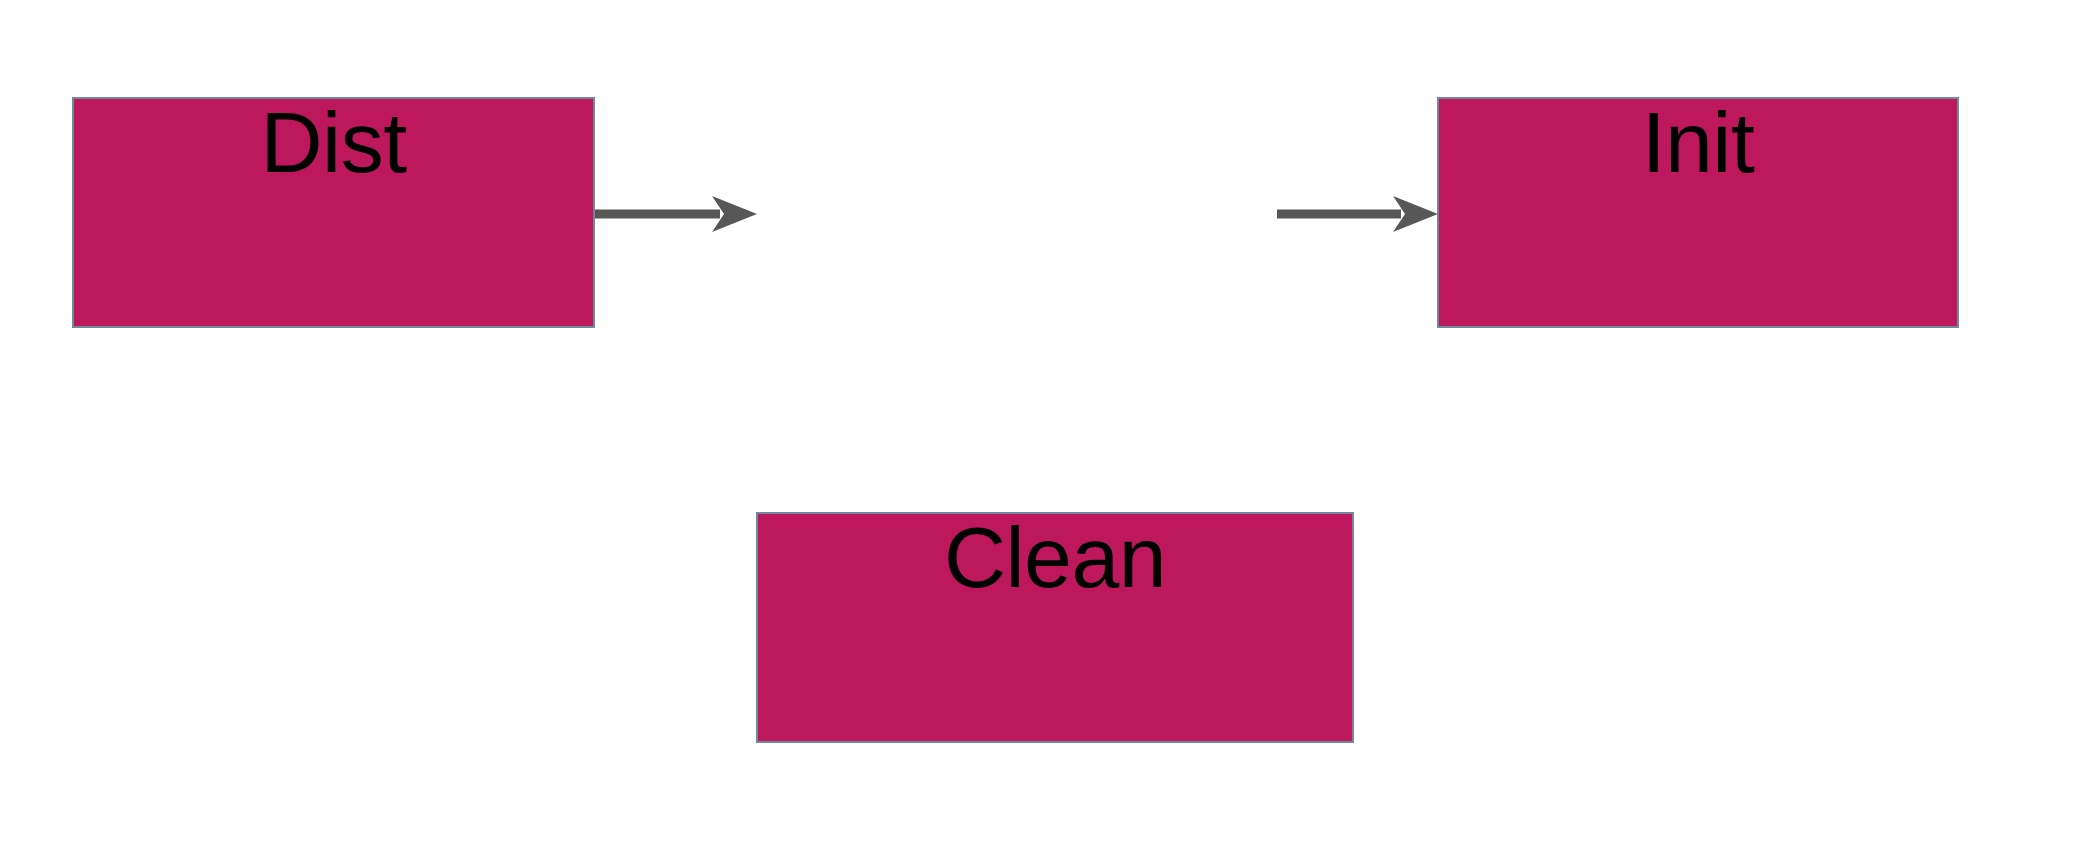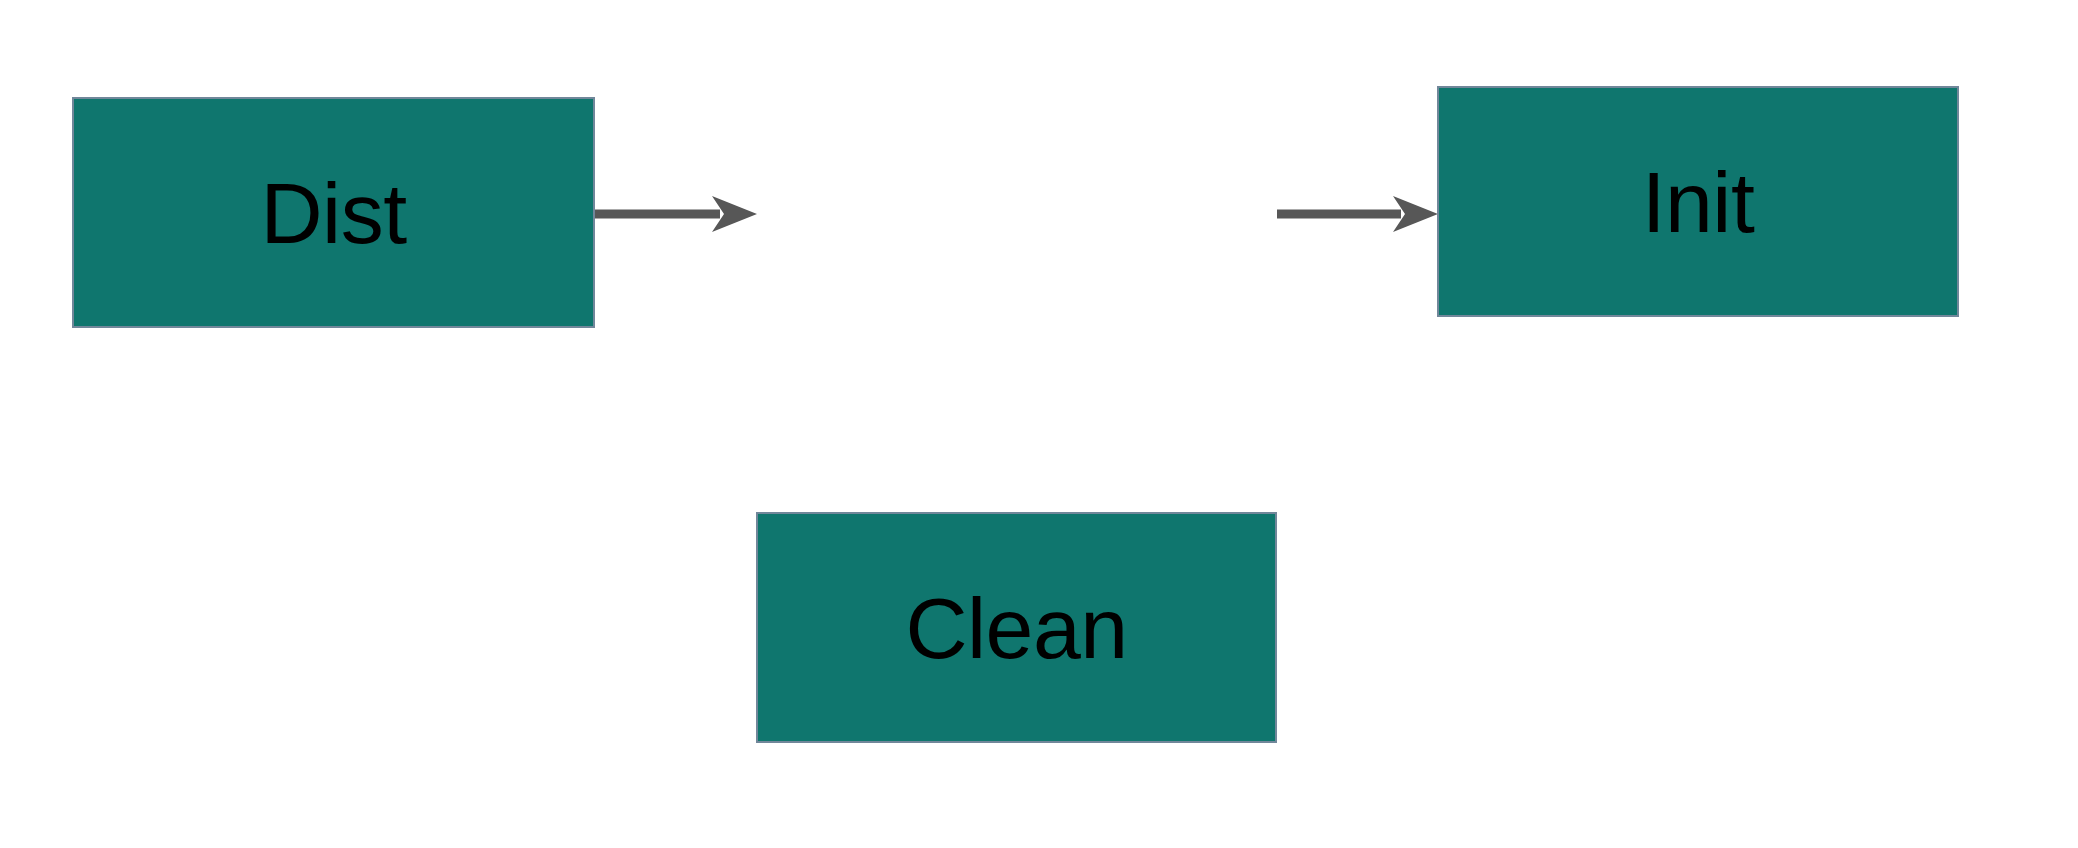--- a/index.html
+++ b/index.html
@@ -13,24 +13,23 @@
   #canvas {
     position: relative;
     width: 2078px;
     height: 848px;
     background: #ffffff;
     overflow: hidden;
   }
   .node {
     position: absolute;
     box-sizing: border-box;
-    background: #0f766e;
+    background: #be185d;
     border: 2px solid #71879a;
     display: flex;
-    align-items: center;
     justify-content: center;
   }
   .node-label {
     font-family: "Liberation Sans", sans-serif;
     font-size: 86px;
     font-weight: 400;
     color: #000000;
     line-height: 1;
     letter-spacing: -0.5px;
     white-space: nowrap;
@@ -59,21 +58,21 @@
       <line x1="1277" y1="214" x2="1401" y2="214" stroke="#575757" stroke-width="9"></line>
       <path d="M 1438 214 L 1393 196 L 1405 214 L 1393 232 Z" fill="#575757"></path>
     </g>
   </svg>
 
   <div class="node" style="left:72px; top:97px; width:523px; height:231px;">
     <span class="node-label">Dist</span>
   </div>
 
 
-  <div class="node" style="left:1437px; top:86px; width:522px; height:231px;">
+  <div class="node" style="left:1437px; top:97px; width:522px; height:231px;">
     <span class="node-label">Init</span>
   </div>
 
-  <div class="node" style="left:756px; top:512px; width:521px; height:231px;">
+  <div class="node" style="left:756px; top:512px; width:598px; height:231px;">
     <span class="node-label">Clean</span>
   </div>
 
 </div>
 
 </body></html>

